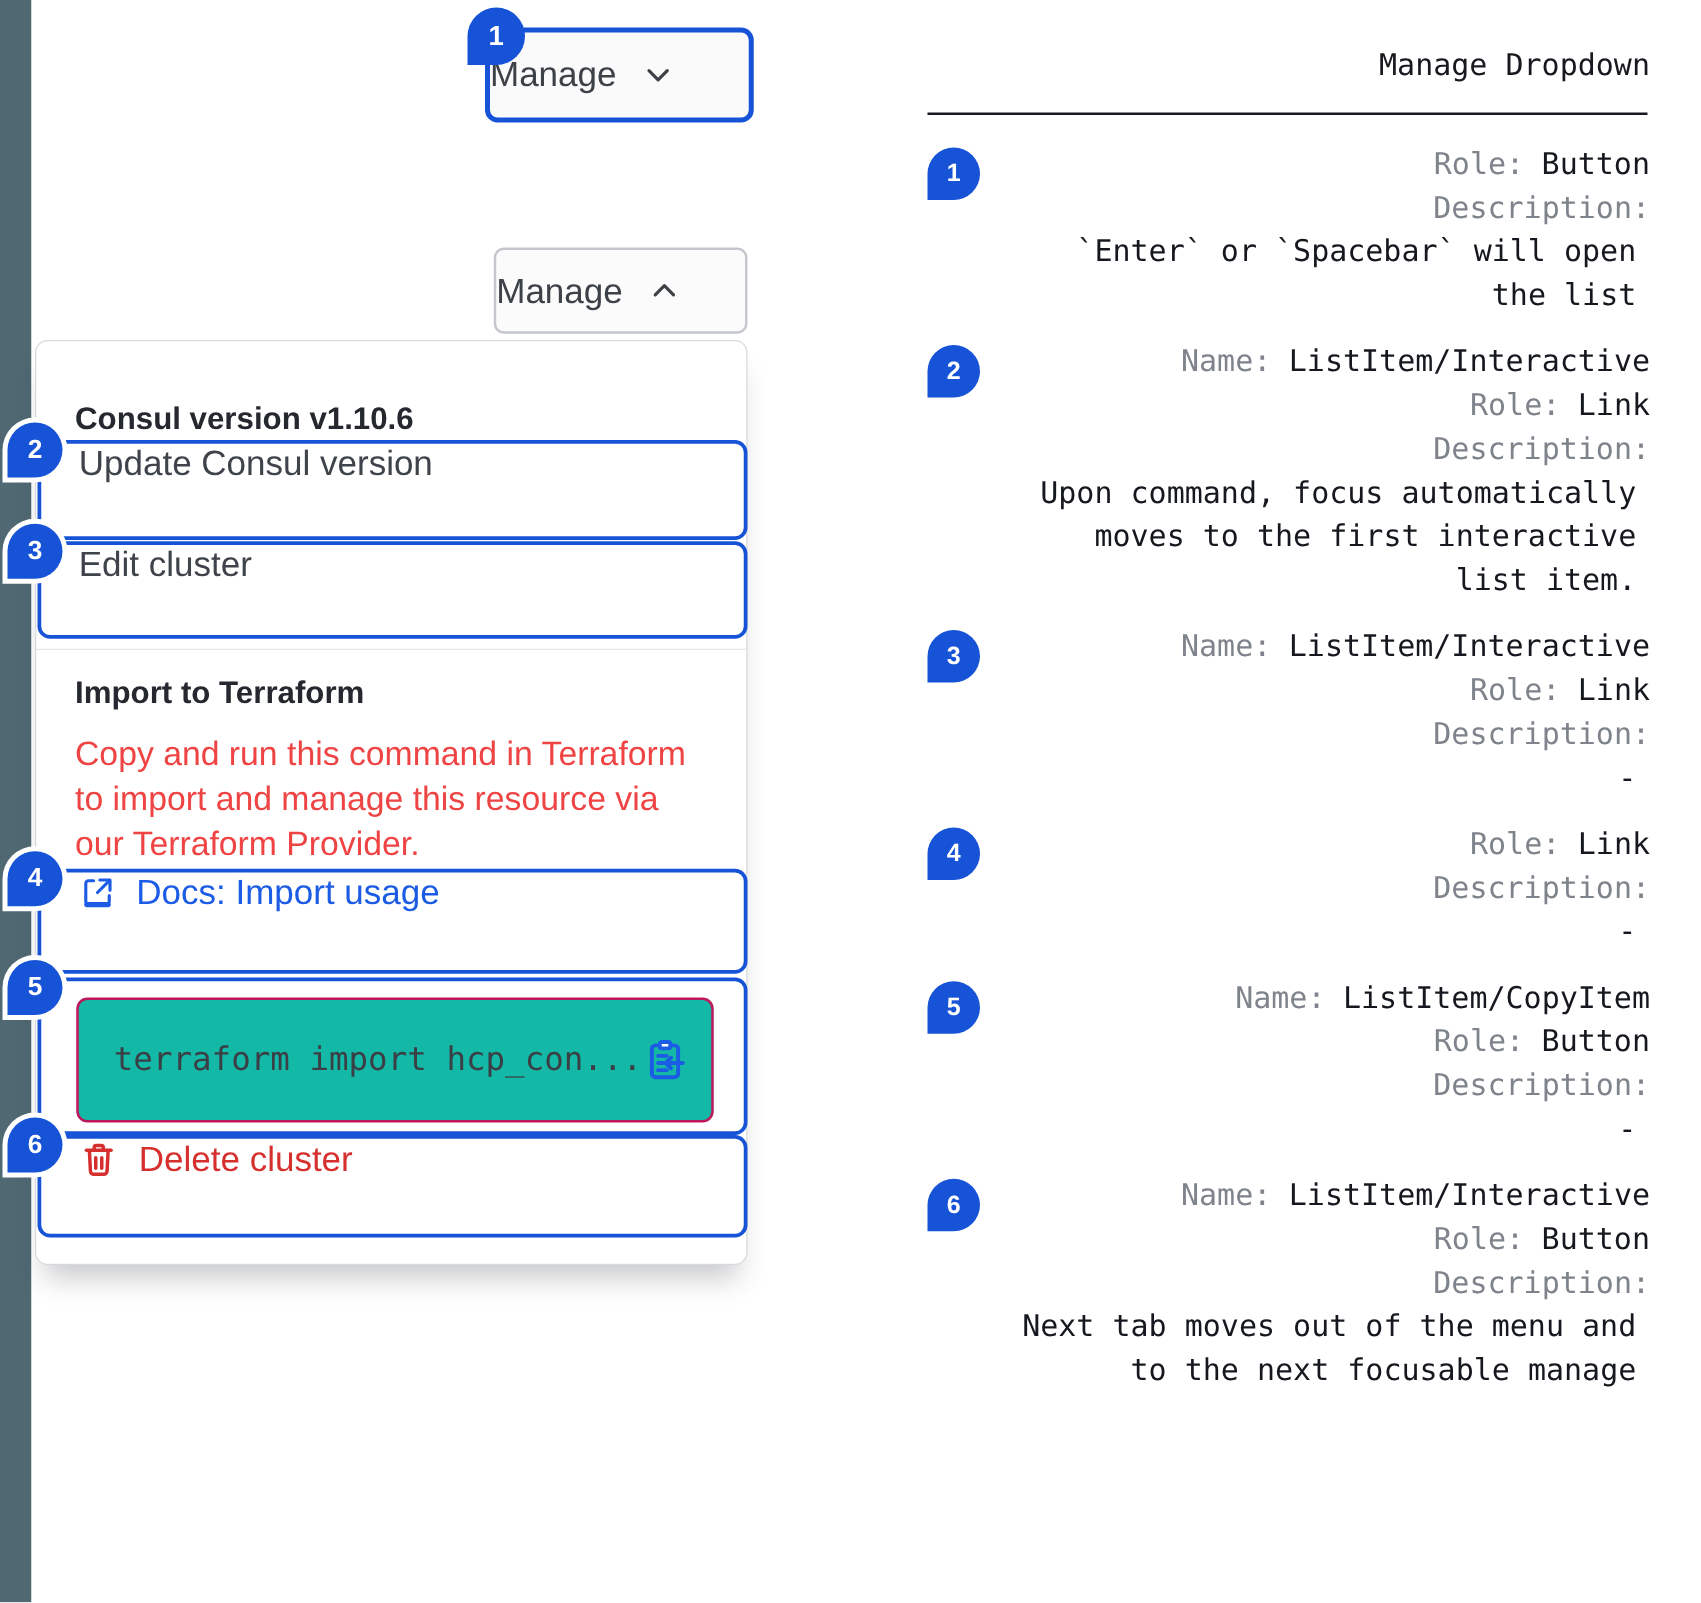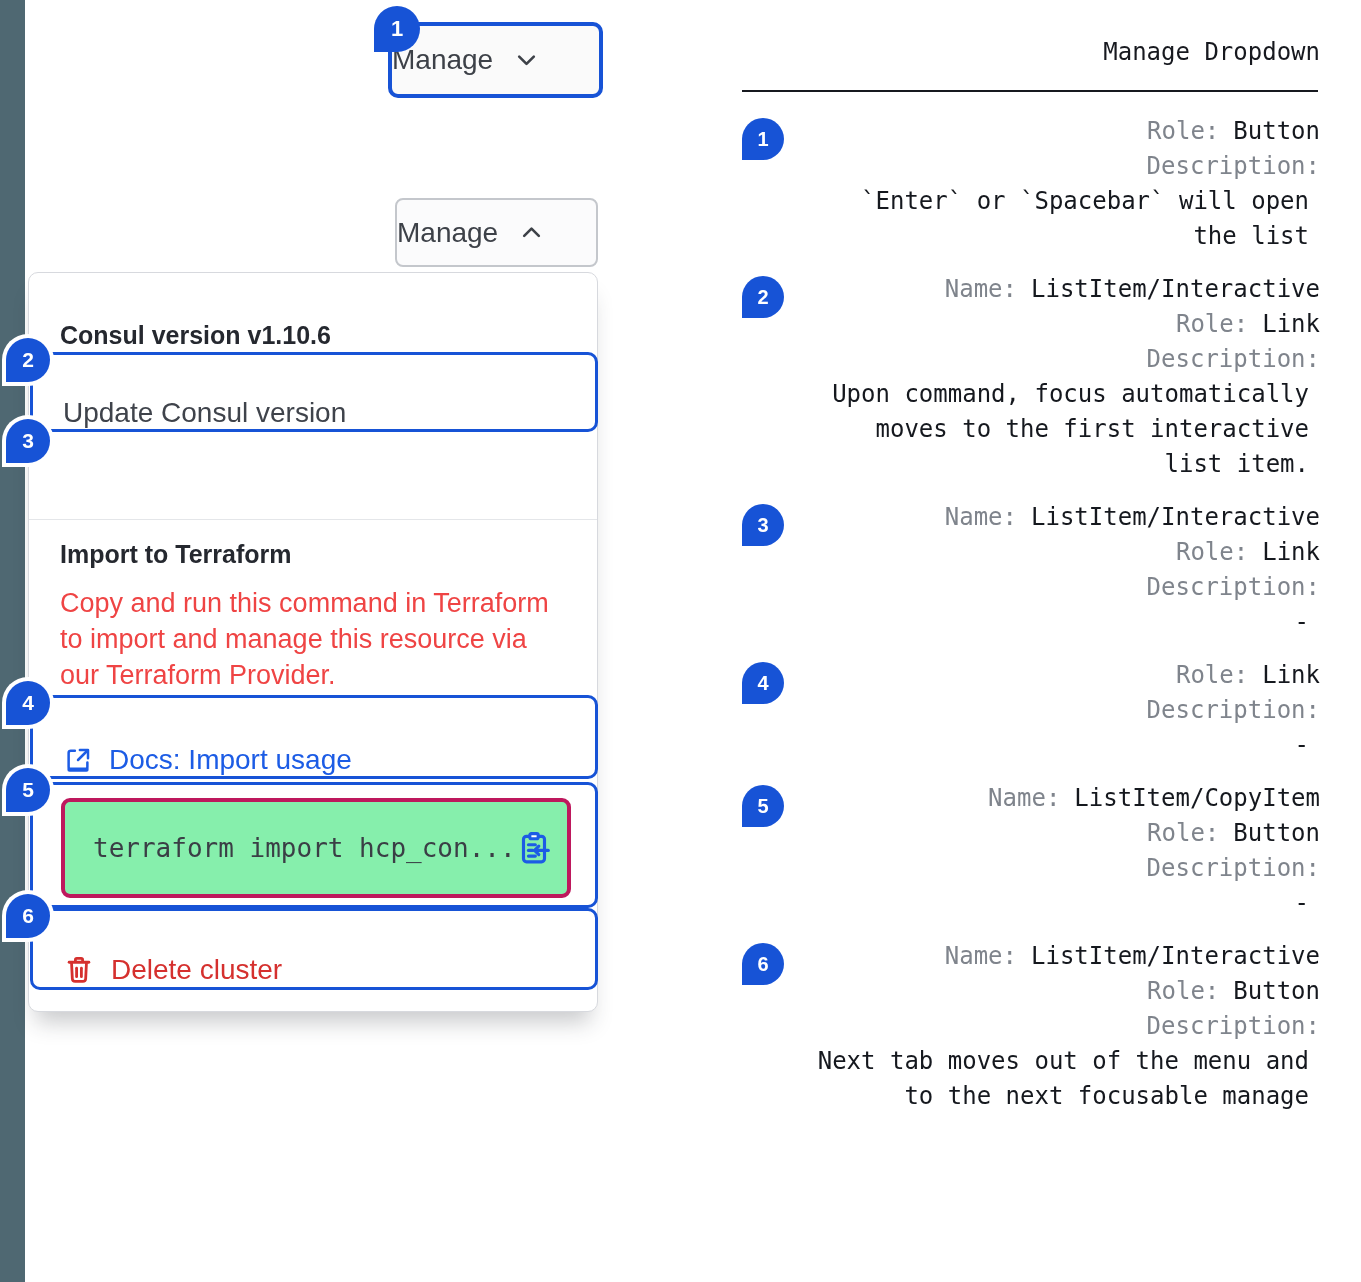--- a/index.html
+++ b/index.html
@@ -23,28 +23,28 @@
   .panel{position:absolute;left:28px;top:272px;width:570px;height:740px;background:#ffffff;
          border:1px solid #d7d9de;border-radius:10px;box-sizing:border-box;
          box-shadow:0 18px 22px -8px rgba(40,44,50,.25);z-index:1;}
   .section-title{position:absolute;left:60px;font-size:25px;font-weight:bold;color:#25282f;z-index:2;}
   .menu-paragraph{position:absolute;left:60px;top:585px;width:500px;font-size:27px;line-height:36px;
                   color:#ef4444;z-index:2;}
   .divider{position:absolute;left:29px;top:519px;width:568px;height:1px;background:#e4e6e9;z-index:2;}
 
   
   .anno-box{position:absolute;left:30px;width:568px;border:3px solid #1753d6;border-radius:10px;
-            background:#ffffff;box-sizing:border-box;display:flex;align-items:flex-end;z-index:3;}
+            background:#ffffff;box-sizing:border-box;display:flex;align-items:flex-start;z-index:3;}
   .item-label{font-size:28px;color:#3f434b;}
   .link-label{font-size:28px;color:#1c5ce5;}
   .danger-label{font-size:28px;color:#d5302e;}
   .pad{padding-left:30px;display:flex;align-items:center;gap:16px;width:100%;box-sizing:border-box;}
 
-  .code-field{position:absolute;left:28px;top:13px;width:510px;height:100px;border:4px solid #be185d;
-              border-radius:9px;background:#86efac;box-sizing:border-box;display:flex;align-items:center;
+  .code-field{position:absolute;left:28px;top:13px;width:510px;height:100px;border:2px solid #be185d;
+              border-radius:9px;background:#14b8a6;box-sizing:border-box;display:flex;align-items:center;
               justify-content:space-between;padding:0 20px 0 28px;}
   .code-text{font-family:"DejaVu Sans Mono","Liberation Mono",monospace;font-size:26px;color:#3a3e45;white-space:nowrap;}
 
   
   .spec{position:absolute;left:742px;top:38px;width:578px;
         font-family:"DejaVu Sans Mono","Liberation Mono",monospace;color:#15181e;text-align:right;}
   .spec-title{font-size:24px;color:#17191f;}
   .spec-rule{border:none;border-top:2px solid #17191f;margin:24px 0 0 0;width:576px;}
   .spec-list{margin-top:22px;display:flex;flex-direction:column;gap:18px;}
   .spec-item{display:grid;grid-template-columns:72px 1fr;}
@@ -87,20 +87,25 @@
 
   <div class="section-title" style="top:305px;margin-top:16px;">Consul version v1.10.6</div>
 
   <div class="anno-box" style="top:352px;height:80px;">
     <div class="pad">
       <span class="item-label">Update Consul version</span>
     </div>
   </div>
   <div class="badge badge-ring" style="left:6px;top:338px;">2</div>
 
+  <div class="anno-box" style="top:433px;height:78px;">
+    <div class="pad">
+      <span class="item-label">Edit cluster</span>
+    </div>
+  </div>
   <div class="badge badge-ring" style="left:6px;top:419px;">3</div>
 
   <div class="divider"></div>
 
   <div class="section-title" style="top:540px;">Import to Terraform</div>
   <div class="menu-paragraph">Copy and run this command in Terraform to import and manage this resource via our Terraform Provider.</div>
 
   <div class="anno-box" style="top:695px;height:84px;">
     <div class="pad">
       <span>

